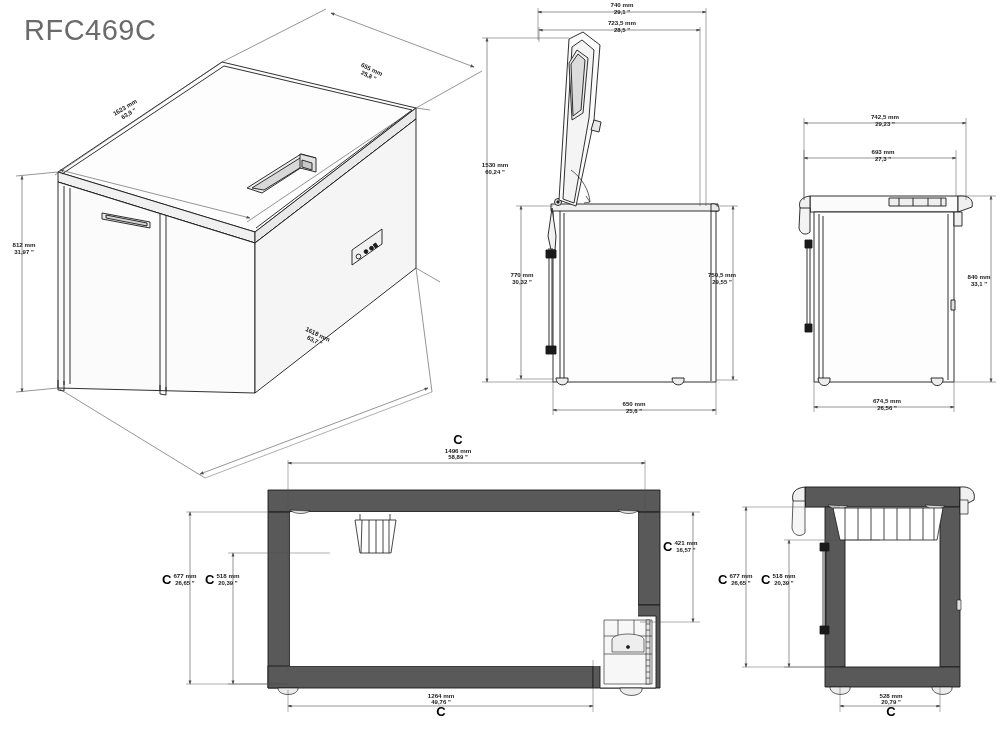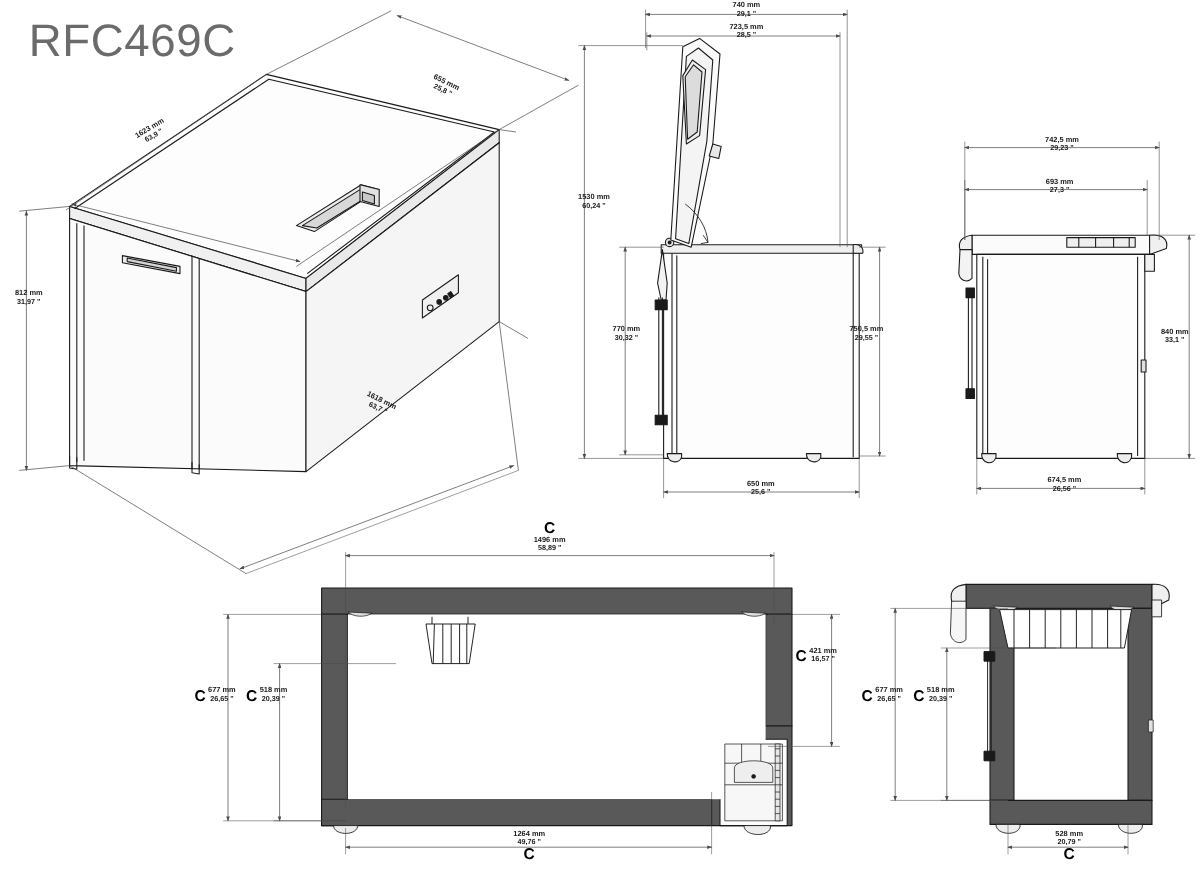--- a/index.html
+++ b/index.html
@@ -14,21 +14,21 @@
     position: relative;
     width: 1000px;
     height: 735px;
     background: #ffffff;
     overflow: hidden;
   }
   #model-title {
     position: absolute;
     left: 24px;
     top: 14px;
-    font-size: 38px;
+    font-size: 29px;
     color: #6b6b6b;
     letter-spacing: 0.5px;
     font-family: "Liberation Sans", sans-serif;
     white-space: nowrap;
   }
   svg.drawing {
     position: absolute;
     left: 0;
     top: 0;
     width: 1000px;

